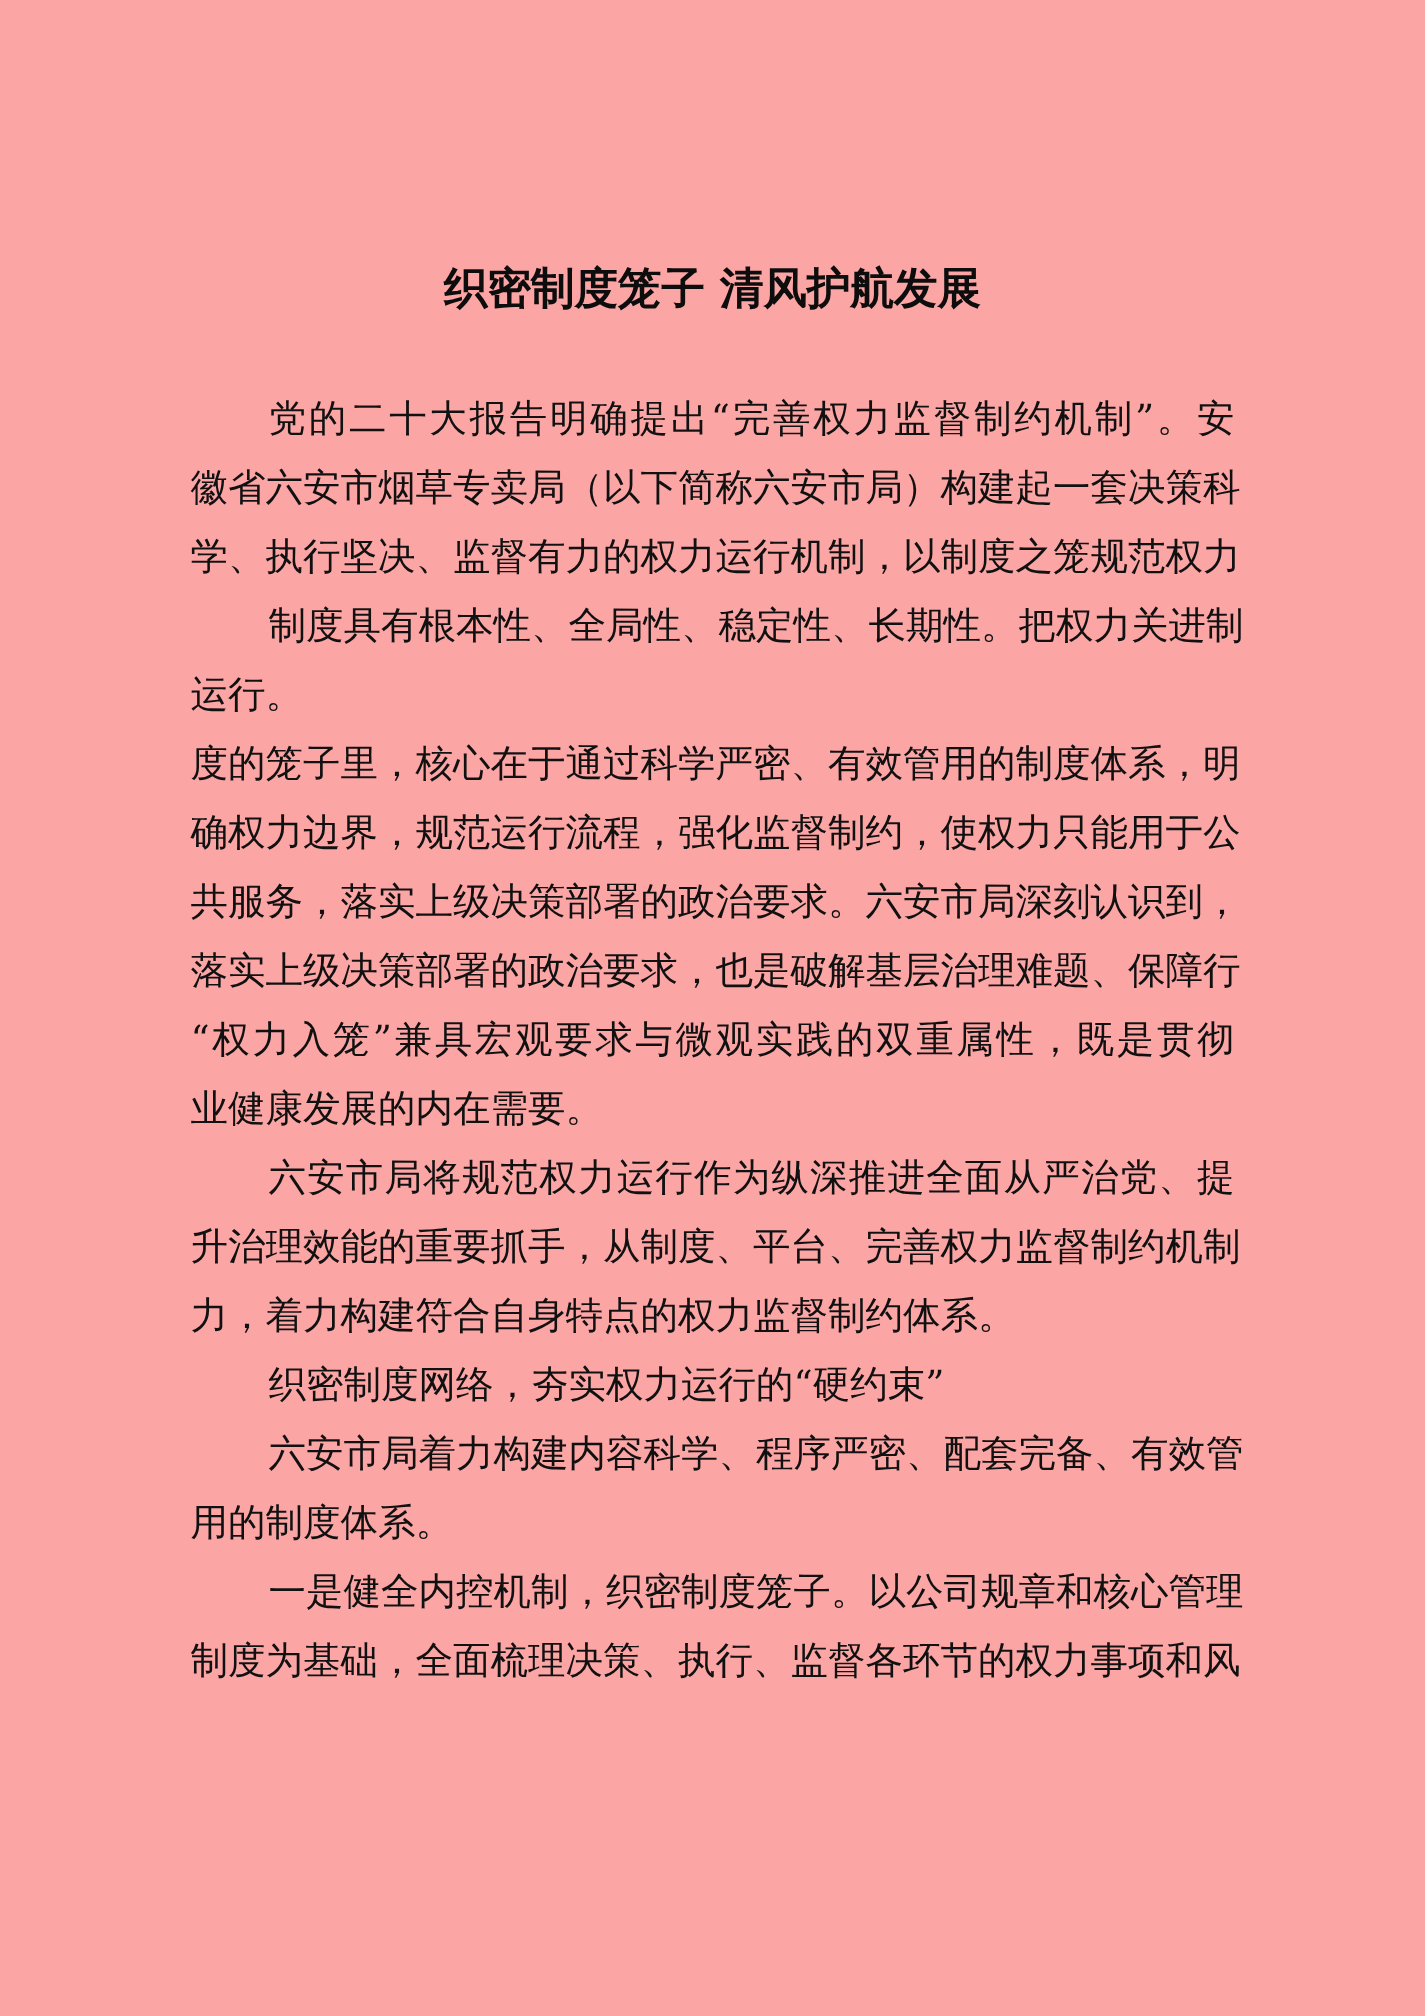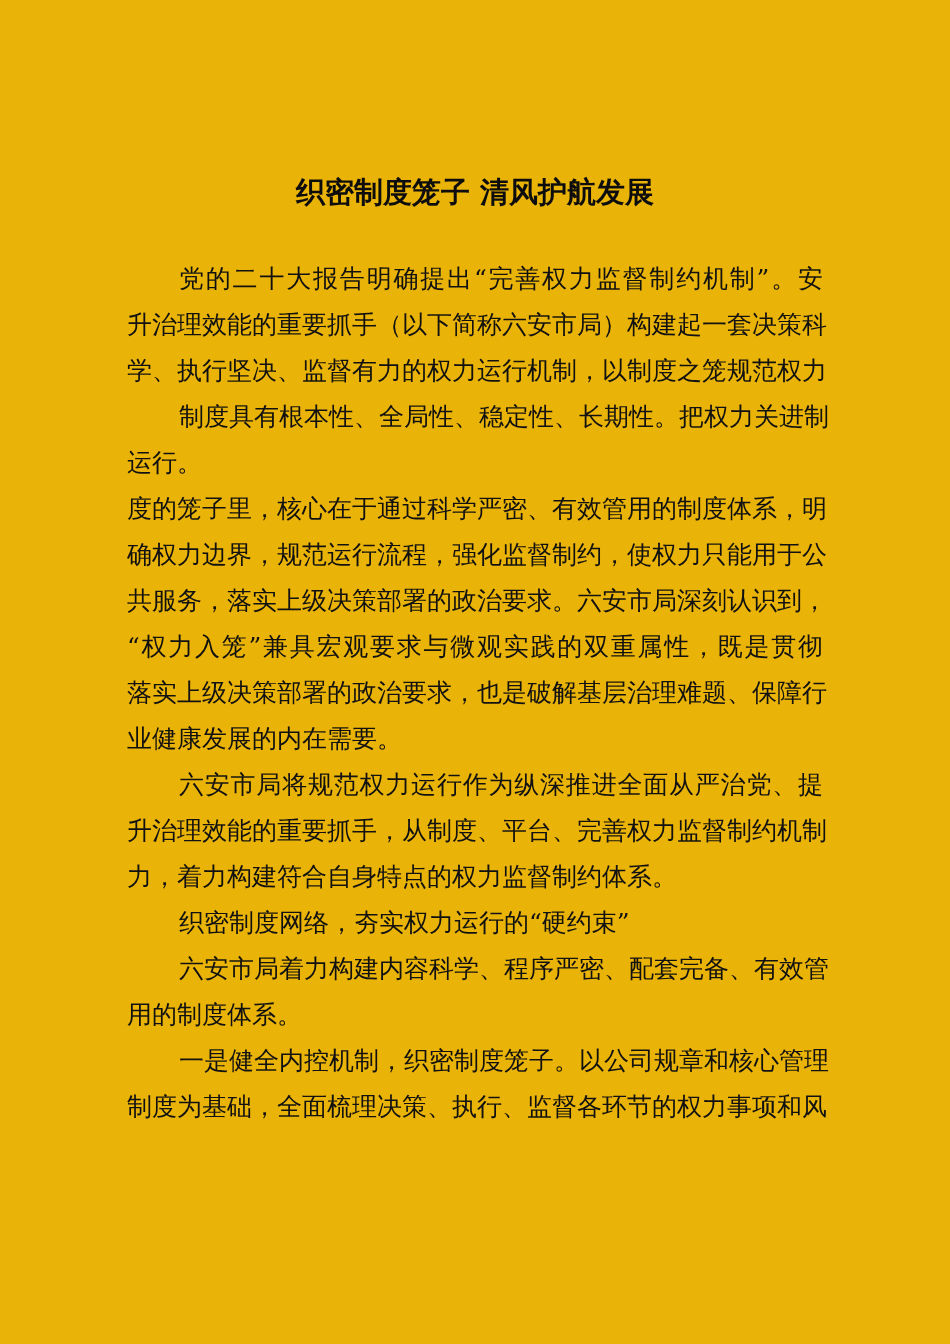--- a/index.html
+++ b/index.html
@@ -14,21 +14,21 @@
       overflow: hidden;
       font-family: "DejaVu Serif", "Liberation Serif", serif;
       color: #111111;
     }
     .page {
       position: absolute;
       left: 0;
       top: 0;
       width: 950px;
       height: 1344px;
-      background: #eab308;
+      background: #fca5a5;
     }
     .title {
       position: absolute;
       left: 0;
       top: 172px;
       width: 950px;
       text-align: center;
       font-size: 29px;
       font-weight: bold;
       letter-spacing: 0px;
@@ -60,30 +60,30 @@
   </style>
 </head>
 <body>
 
 <div class="page">
   <div class="title">织密制度笼子 清风护航发展</div>
 
   <div class="body">
 
     <span class="line indent">党的二十大报告明确提出“完善权力监督制约机制”。安</span>
-    <span class="line">升治理效能的重要抓手（以下简称六安市局）构建起一套决策科</span>
+    <span class="line">徽省六安市烟草专卖局（以下简称六安市局）构建起一套决策科</span>
     <span class="line">学、执行坚决、监督有力的权力运行机制，以制度之笼规范权力</span>
     <span class="line indent">制度具有根本性、全局性、稳定性、长期性。把权力关进制</span>
 
     <span class="line last">运行。</span>
     <span class="line">度的笼子里，核心在于通过科学严密、有效管用的制度体系，明</span>
     <span class="line">确权力边界，规范运行流程，强化监督制约，使权力只能用于公</span>
     <span class="line">共服务，落实上级决策部署的政治要求。六安市局深刻认识到，</span>
+    <span class="line">落实上级决策部署的政治要求，也是破解基层治理难题、保障行</span>
     <span class="line">“权力入笼”兼具宏观要求与微观实践的双重属性，既是贯彻</span>
-    <span class="line">落实上级决策部署的政治要求，也是破解基层治理难题、保障行</span>
     <span class="line last">业健康发展的内在需要。</span>
 
     <span class="line indent">六安市局将规范权力运行作为纵深推进全面从严治党、提</span>
     <span class="line">升治理效能的重要抓手，从制度、平台、完善权力监督制约机制</span>
     <span class="line last">力，着力构建符合自身特点的权力监督制约体系。</span>
 
     <span class="line indent last">织密制度网络，夯实权力运行的“硬约束”</span>
 
     <span class="line indent">六安市局着力构建内容科学、程序严密、配套完备、有效管</span>
     <span class="line last">用的制度体系。</span>

